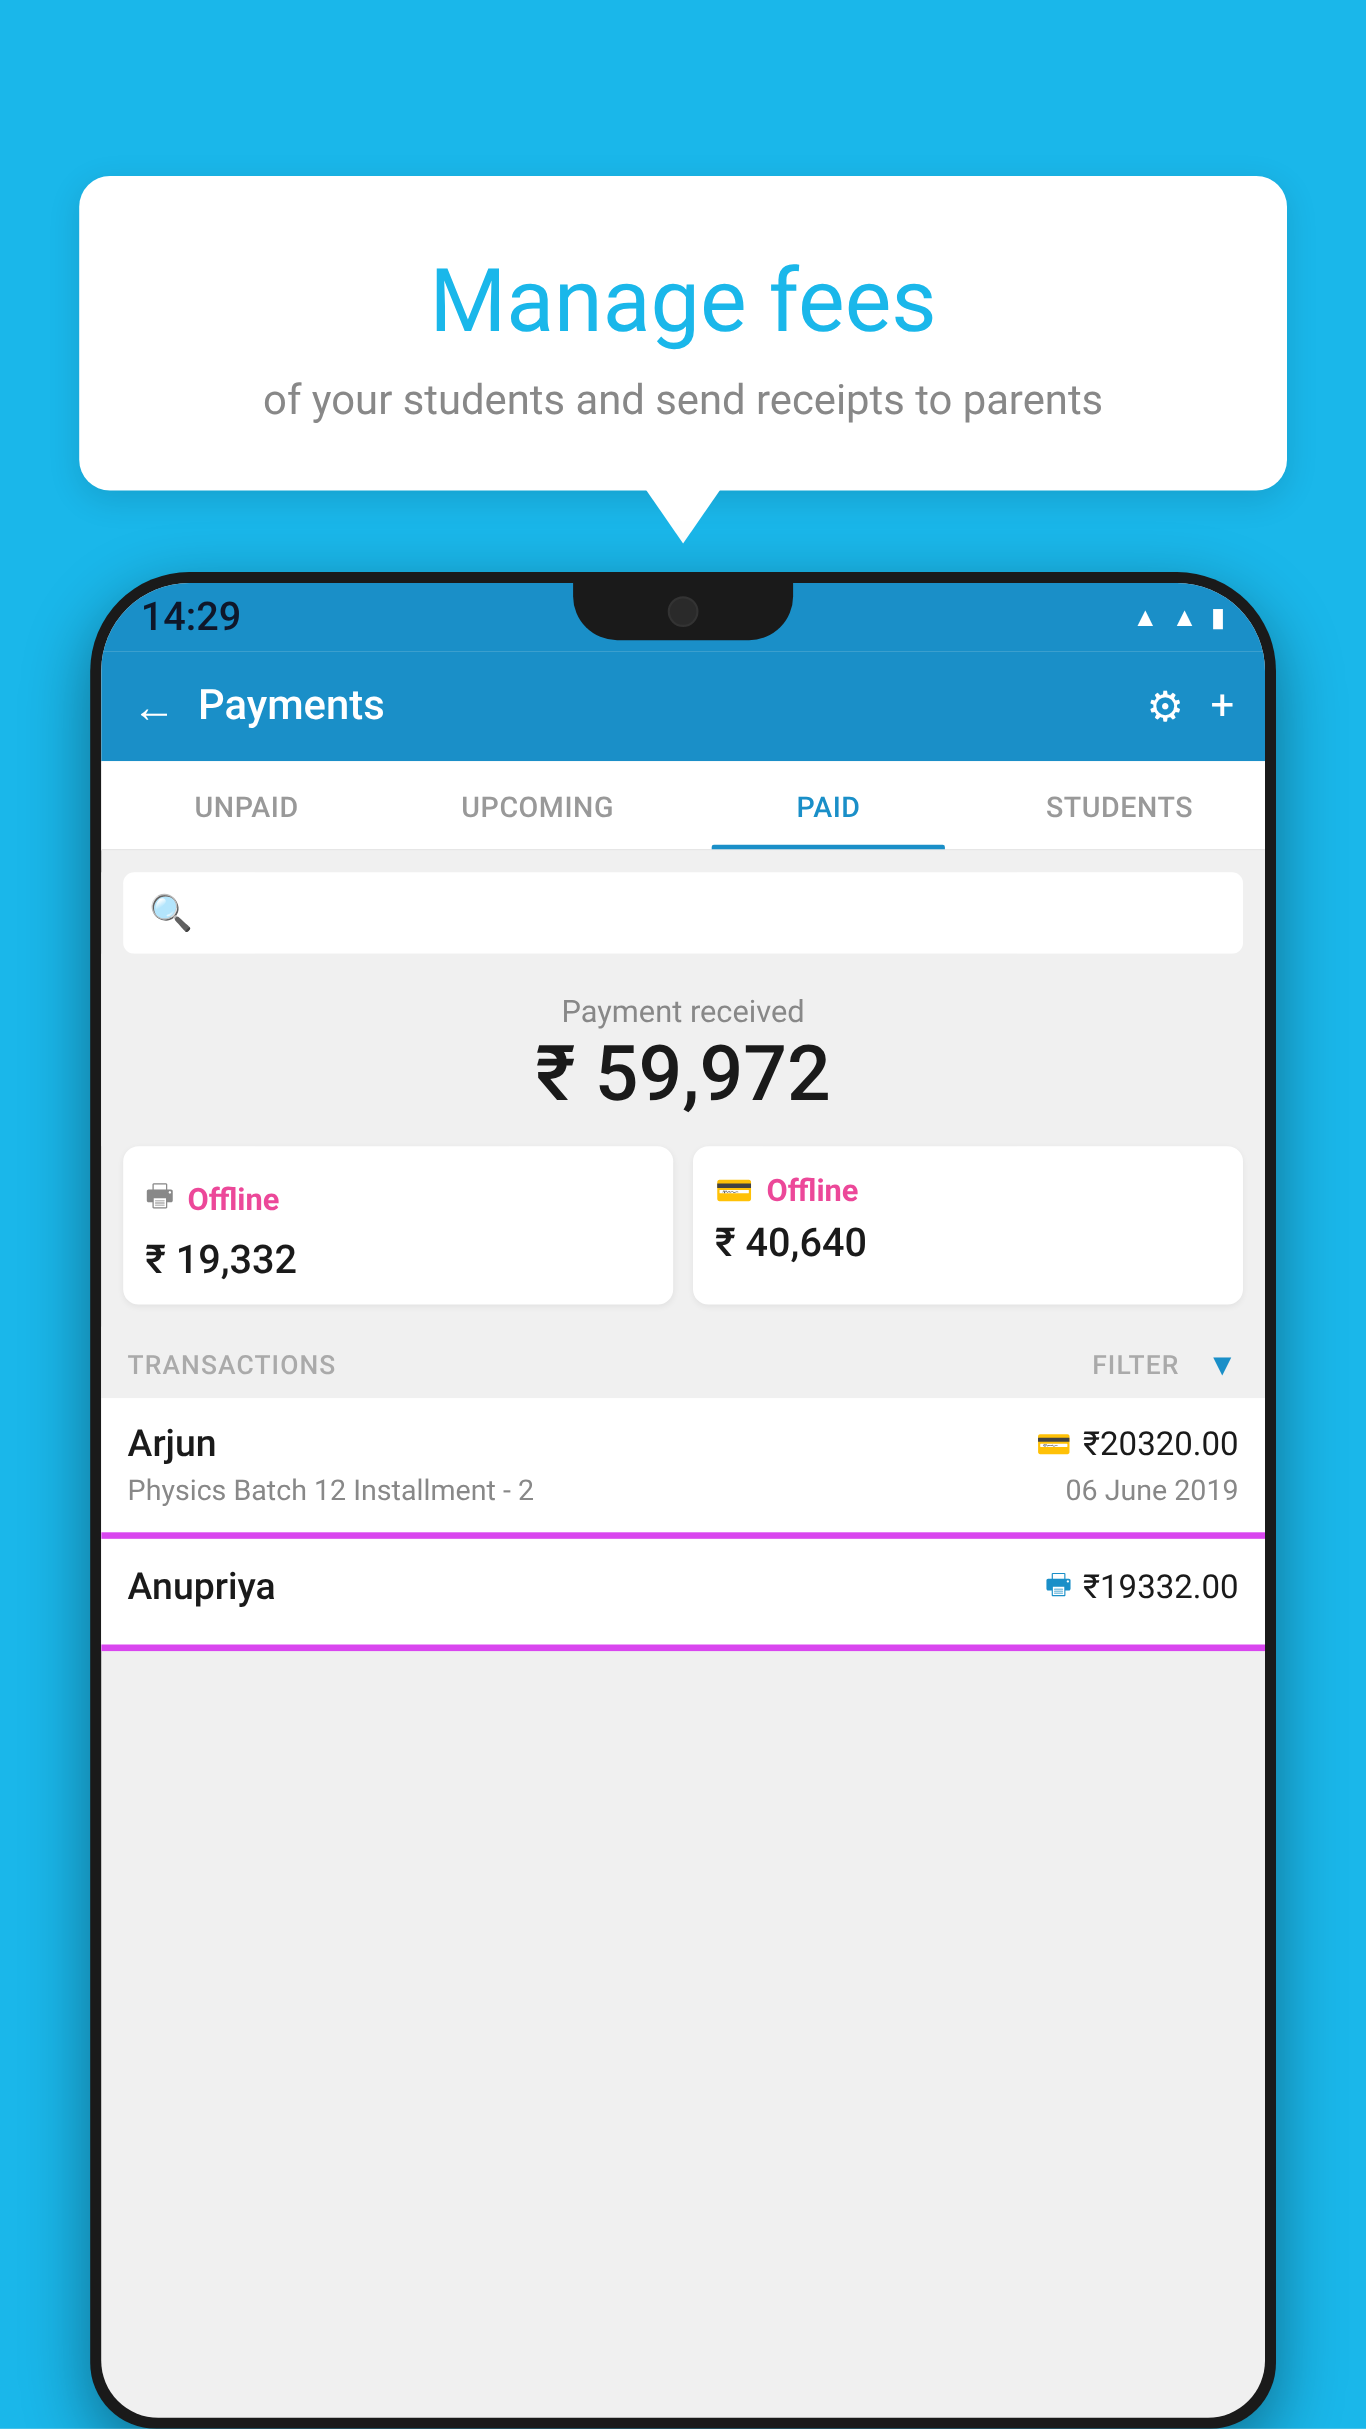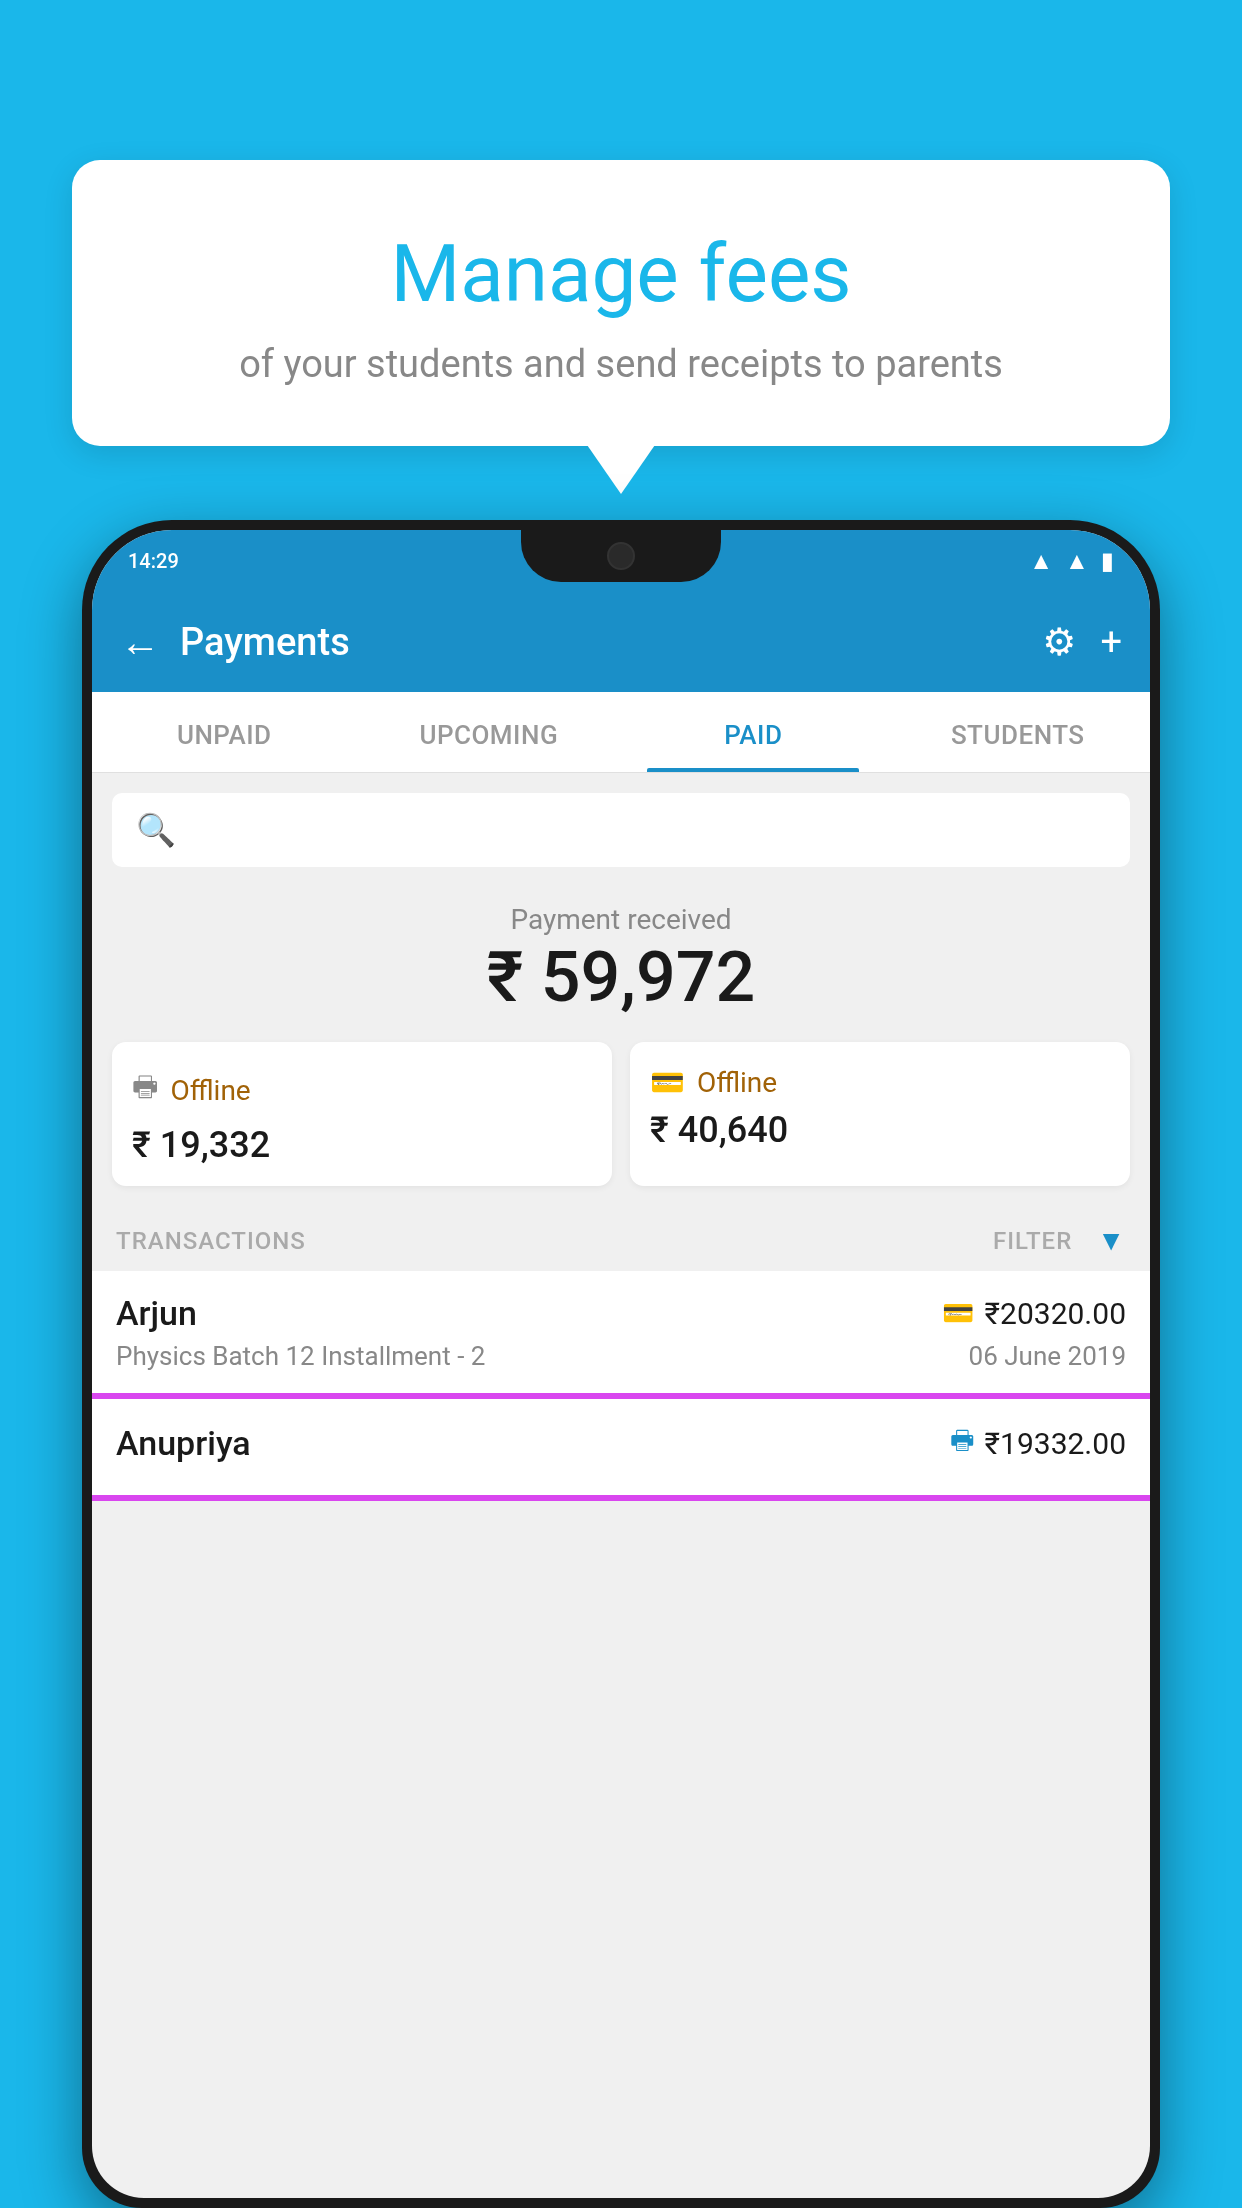--- a/index.html
+++ b/index.html
@@ -101,22 +101,22 @@
     
     .status-bar {
       background: #1a8fc8;
       height: 62px;
       display: flex;
       align-items: center;
       justify-content: space-between;
       padding: 0 36px;
     }
     .status-time {
-      color: #ffffff;
-      font-size: 20px;
+      color: #0f172a;
+      font-size: 36px;
       font-weight: 500;
     }
     .status-icons {
       display: flex;
       align-items: center;
       gap: 12px;
     }
     .status-icon {
       color: #fff;
       font-size: 24px;
@@ -251,21 +251,22 @@
       align-items: center;
       gap: 12px;
       margin-bottom: 10px;
     }
     .payment-card-icon {
       font-size: 28px;
       color: #888;
     }
     .payment-card-type {
       font-size: 28px;
-      color: #a16207;
+      color: #ec4899;
+      font-weight: bold;
     }
     .payment-card-amount {
       font-size: 36px;
       color: #1a1a1a;
       font-weight: 500;
     }
 
     
     .transactions-header {
       display: flex;

